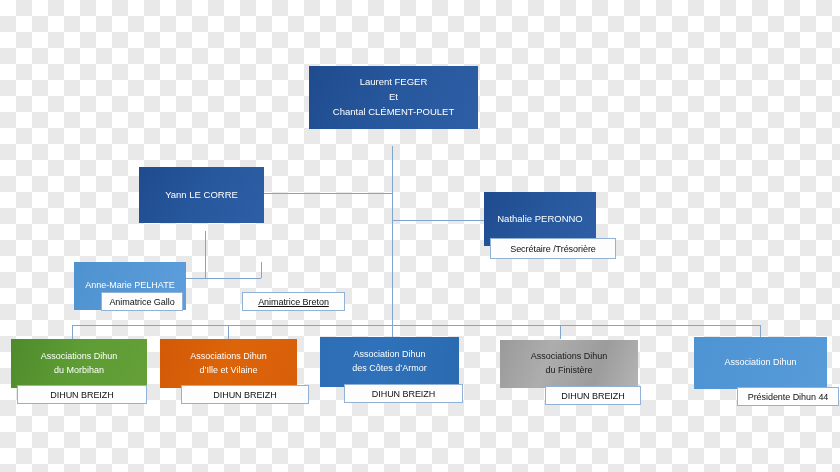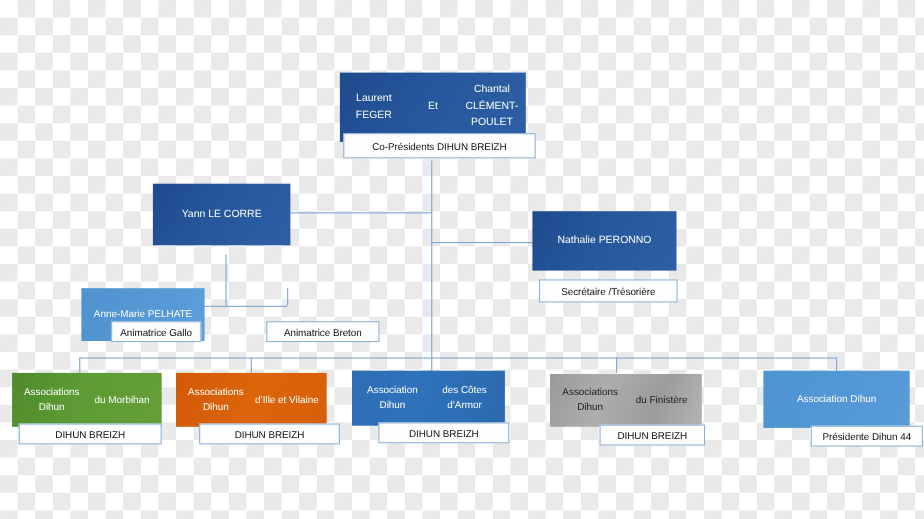--- a/index.html
+++ b/index.html
@@ -30,21 +30,21 @@
   
   .node {
     position: absolute;
     box-sizing: border-box;
   }
   .node .body {
     position: absolute;
     left: 0; top: 0;
     width: 100%; height: 100%;
     display: flex;
-    flex-direction: row;
+    flex-direction: column;
     align-items: center;
     justify-content: center;
     text-align: center;
     line-height: 1.55;
     padding: 2px 4px;
     box-sizing: border-box;
   }
   .node .body span { display: block; width: 100%; }
 
   
@@ -125,43 +125,42 @@
   <div class="lnv" style="left:560px; top:325px; height:14px;"></div>
   <div class="lnv" style="left:760px; top:325px; height:14px;"></div>
 
   <div class="node navy" style="left:309px; top:66px; width:169px; height:63px;">
     <div class="body">
       <span>Laurent FEGER</span>
       <span>Et</span>
       <span>Chantal CLÉMENT-POULET</span>
     </div>
   </div>
-  <div class="cap" style="left:312px; top:121px; width:175px; height:23px;">Co-Présidents DIHUN BREIZH</div>
 
   <div class="node navy" style="left:139px; top:167px; width:125px; height:56px;">
     <div class="body">
       <span>Yann LE CORRE</span>
     </div>
   </div>
 
-  <div class="node navy" style="left:484px; top:192px; width:131px; height:54px;">
+  <div class="node navy" style="left:484px; top:192px; width:112px; height:54px;">
     <div class="body">
       <span>Nathalie PERONNO</span>
     </div>
   </div>
-  <div class="cap" style="left:490px; top:254px; width:126px; height:21px;">Secrétaire /Trésorière</div>
+  <div class="cap" style="left:490px; top:238px; width:126px; height:21px;">Secrétaire /Trésorière</div>
 
   <div class="node blue" style="left:74px; top:262px; width:112px; height:48px;">
     <div class="body">
       <span>Anne-Marie  PELHATE</span>
     </div>
   </div>
   <div class="cap" style="left:101px; top:292px; width:82px; height:19px;text-align:right;">Animatrice Gallo</div>
 
-  <div class="cap" style="left:242px; top:292px; width:103px; height:19px;">Animatrice Breton</div>
+  <div class="cap" style="left:242px; top:292px; width:103px; height:19px;text-decoration:underline;">Animatrice Breton</div>
 
   <div class="node green" style="left:11px; top:339px; width:136px; height:49px;">
     <div class="body">
       <span>Associations Dihun</span>
       <span>du Morbihan</span>
     </div>
   </div>
   <div class="cap" style="left:17px; top:385px; width:130px; height:19px;">DIHUN BREIZH</div>
 
   <div class="node orange" style="left:160px; top:339px; width:137px; height:49px;">

